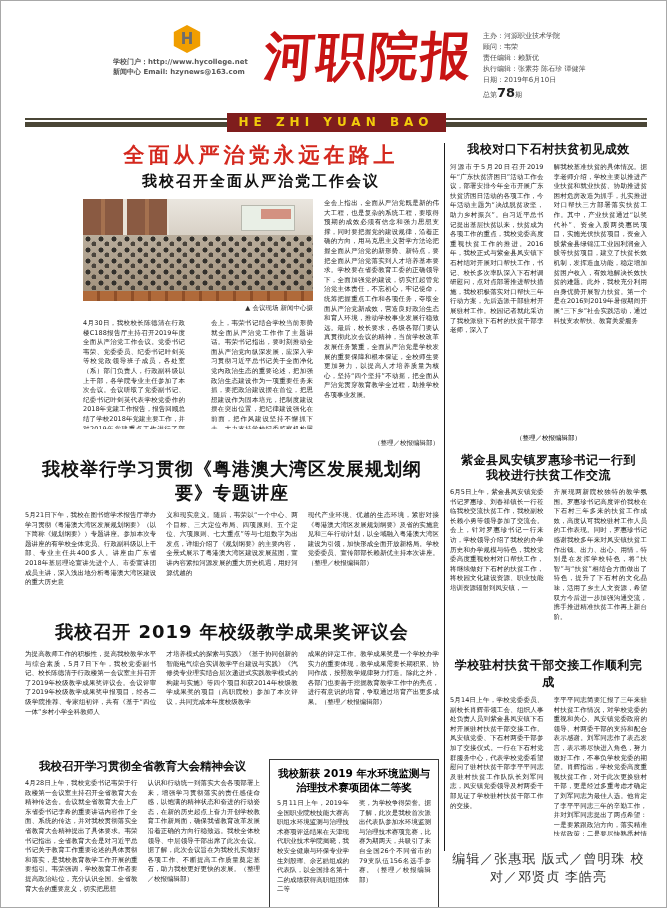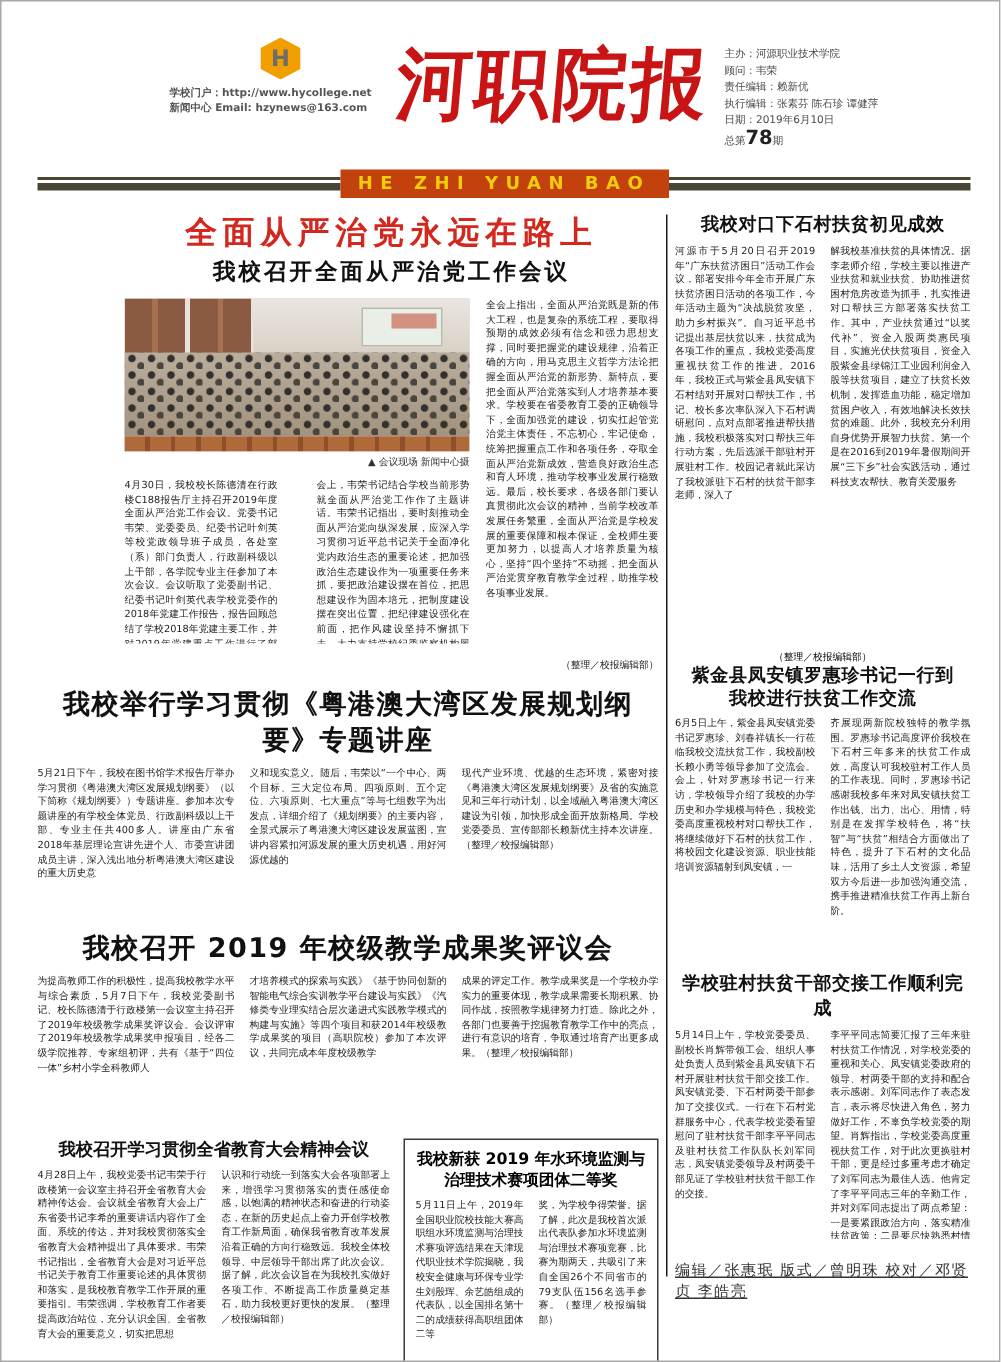--- a/index.html
+++ b/index.html
@@ -21,21 +21,21 @@
               transform:skewX(-5deg) scaleY(1.05); white-space:nowrap; }
   .info-block { position:absolute; right:4px; top:14px; width:160px; font-size:7px;
                 color:#4a4a4a; line-height:11px; }
   .issue-line { margin-top:1px; font-size:7px; color:#4a4a4a; }
   .issue-no { font-size:13px; font-weight:bold; color:#222; }
 
   
   .banner { position:absolute; top:112px; left:24px; right:19px; height:18px;
             display:flex; align-items:center; }
   .banner-rule { flex:1; height:9px; border-top:2px solid #4a4636; border-bottom:5px solid #4a4636; }
-  .banner-label { background:#c2410c; color:#f2cc0c; font-weight:bold; font-size:12px;
+  .banner-label { background:#7f1d1d; color:#f2cc0c; font-weight:bold; font-size:12px;
                   letter-spacing:5px; padding:2px 12px 3px; white-space:nowrap; }
 
   
   .content { position:absolute; top:140px; left:24px; right:19px; bottom:16px; }
   .left-region { position:absolute; left:0; top:0; width:414px; bottom:0; }
   .vdivider { position:absolute; left:419px; top:2px; bottom:40px; width:1px; background:#1a1a1a; }
   .right-region { position:absolute; left:425px; right:0; top:0; bottom:0; }
 
   .bt { font-size:6.5px; line-height:9.6px; text-align:justify; color:#1b1b1b; overflow:hidden; }
   .sig { font-size:6.5px; text-align:right; color:#1b1b1b; margin-top:2px; }
@@ -79,27 +79,27 @@
   .bottom-row { display:flex; gap:9px; margin-top:9px; }
   .edu-art { width:238px; }
   .edu-cols { margin-top:5px; height:150px; }
   .box-art { width:172px; border:1px solid #3a3a3a; padding:6px 7px; height:150px; }
   .box-headline { font-size:10.5px; line-height:14px; text-align:center; font-weight:bold; }
   .box-cols { margin-top:5px; height:110px; }
 
   
   .r-art-cols { margin-top:5px; }
   .povertyA .r-art-cols { height:268px; }
-  .visitB { }
+  .visitB { margin-top:10px; }
   .visitB .r-art-cols { height:160px; }
   .handoverC { margin-top:9px; }
   .handoverC .r-art-cols { height:140px; }
   .r-head-2line { line-height:15px; }
   .center-sig { text-align:center; font-size:6.5px; margin-top:3px; }
-  .footer-credits { text-align:left; font-size:10px; color:#333; margin-top:14px; letter-spacing:1px;text-decoration:underline; }
+  .footer-credits { text-align:center; font-size:13px; color:#333; margin-top:14px; letter-spacing:1px; }
 </style>
 </head>
 <body>
 
 <div class="page">
 
   <div class="header">
     <div class="logo-block">
       <div class="logo-hex">
         <span>H</span>

